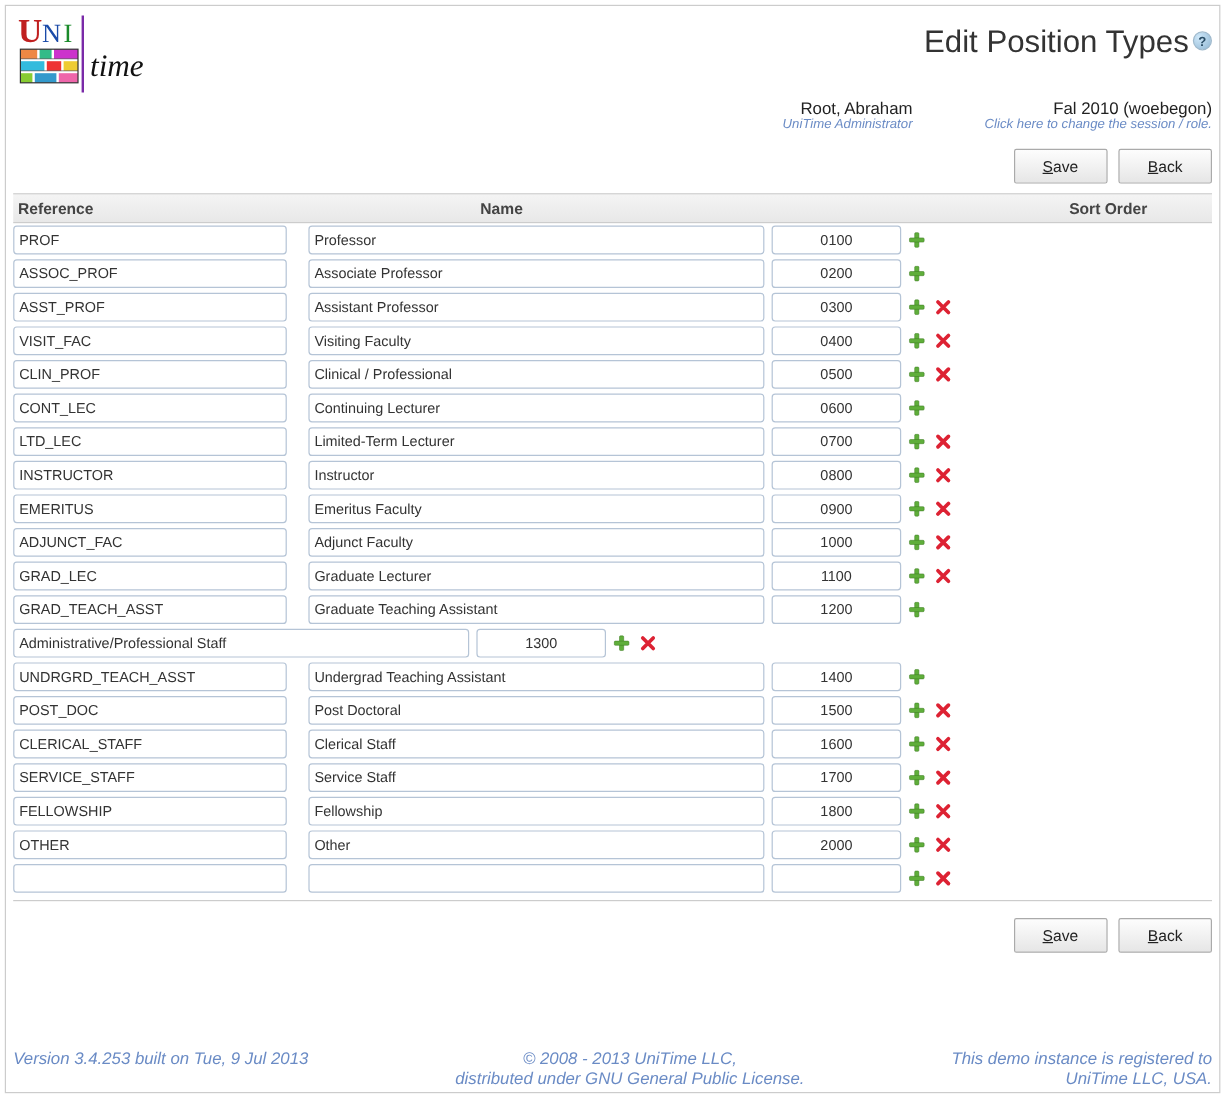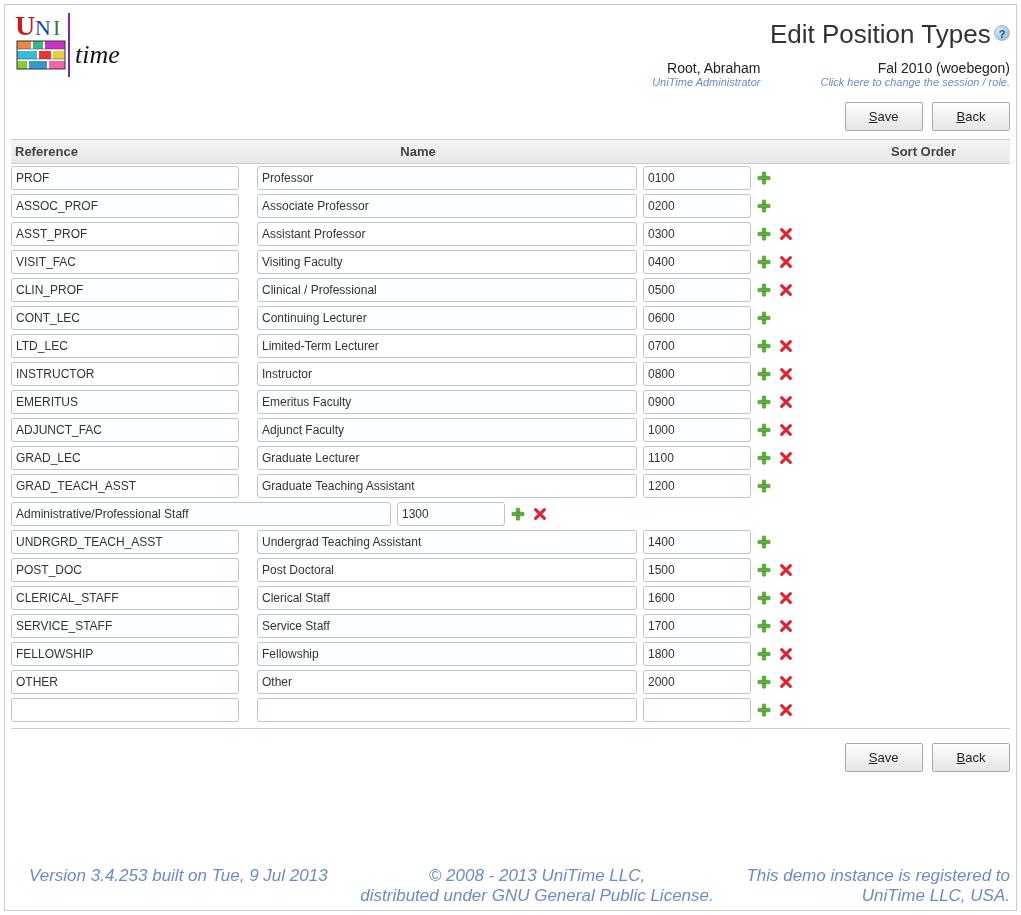--- a/index.html
+++ b/index.html
@@ -51,21 +51,21 @@
     line-height: 16px;
     text-align: center;
     vertical-align: super;
     border: 1px solid #9fb9cc;
     cursor: pointer;
   }
   .user-session-row {
     display: flex;
     justify-content: flex-end;
     gap: 60px;
-    margin-top: 10px;
+    margin-top: 32px;
   }
   .user-block, .session-block { text-align: right; }
   .user-name, .session-name { font-size: 14px; color: #222; }
   .user-role, .session-hint {
     font-size: 11px;
     font-style: italic;
     color: #6a8bc5;
   }
   .session-hint { cursor: pointer; }
   .button-row {
@@ -112,46 +112,45 @@
     font-size: 12px;
     padding: 3px 4px;
     border: 1px solid #b5c4d6;
     border-radius: 3px;
     background: #fff;
     color: #333;
     height: 24px;
   }
   .inp-ref { width: 228px; margin-right: 18px; }
   .inp-name { width: 380px; margin-right: 6px; }
-  .inp-sort { width: 108px; text-align: left; }
+  .inp-sort { width: 108px; text-align: center; }
   .icons {
     display: flex;
     gap: 8px;
     align-items: center;
     padding-left: 6px;
     width: 48px;
   }
   .icon-plus, .icon-x {
     width: 14px; height: 14px;
     cursor: pointer;
     display: inline-block;
   }
   .divider {
     border-top: 1px solid #ccc;
     margin-top: 4px;
   }
   .footer {
     display: flex;
     justify-content: space-between;
-    font-size: 17px;
+    font-size: 14px;
     font-style: italic;
     color: #6a8bc5;
     margin-top: auto;
     padding: 6px 0 4px 0;
-    margin-left: 18px;
   }
   .footer .center { text-align: center; flex: 1; }
   .footer .right { text-align: right; }
 </style>
 </head>
 <body>
 
 <div class="page">
 
   <div class="header">

